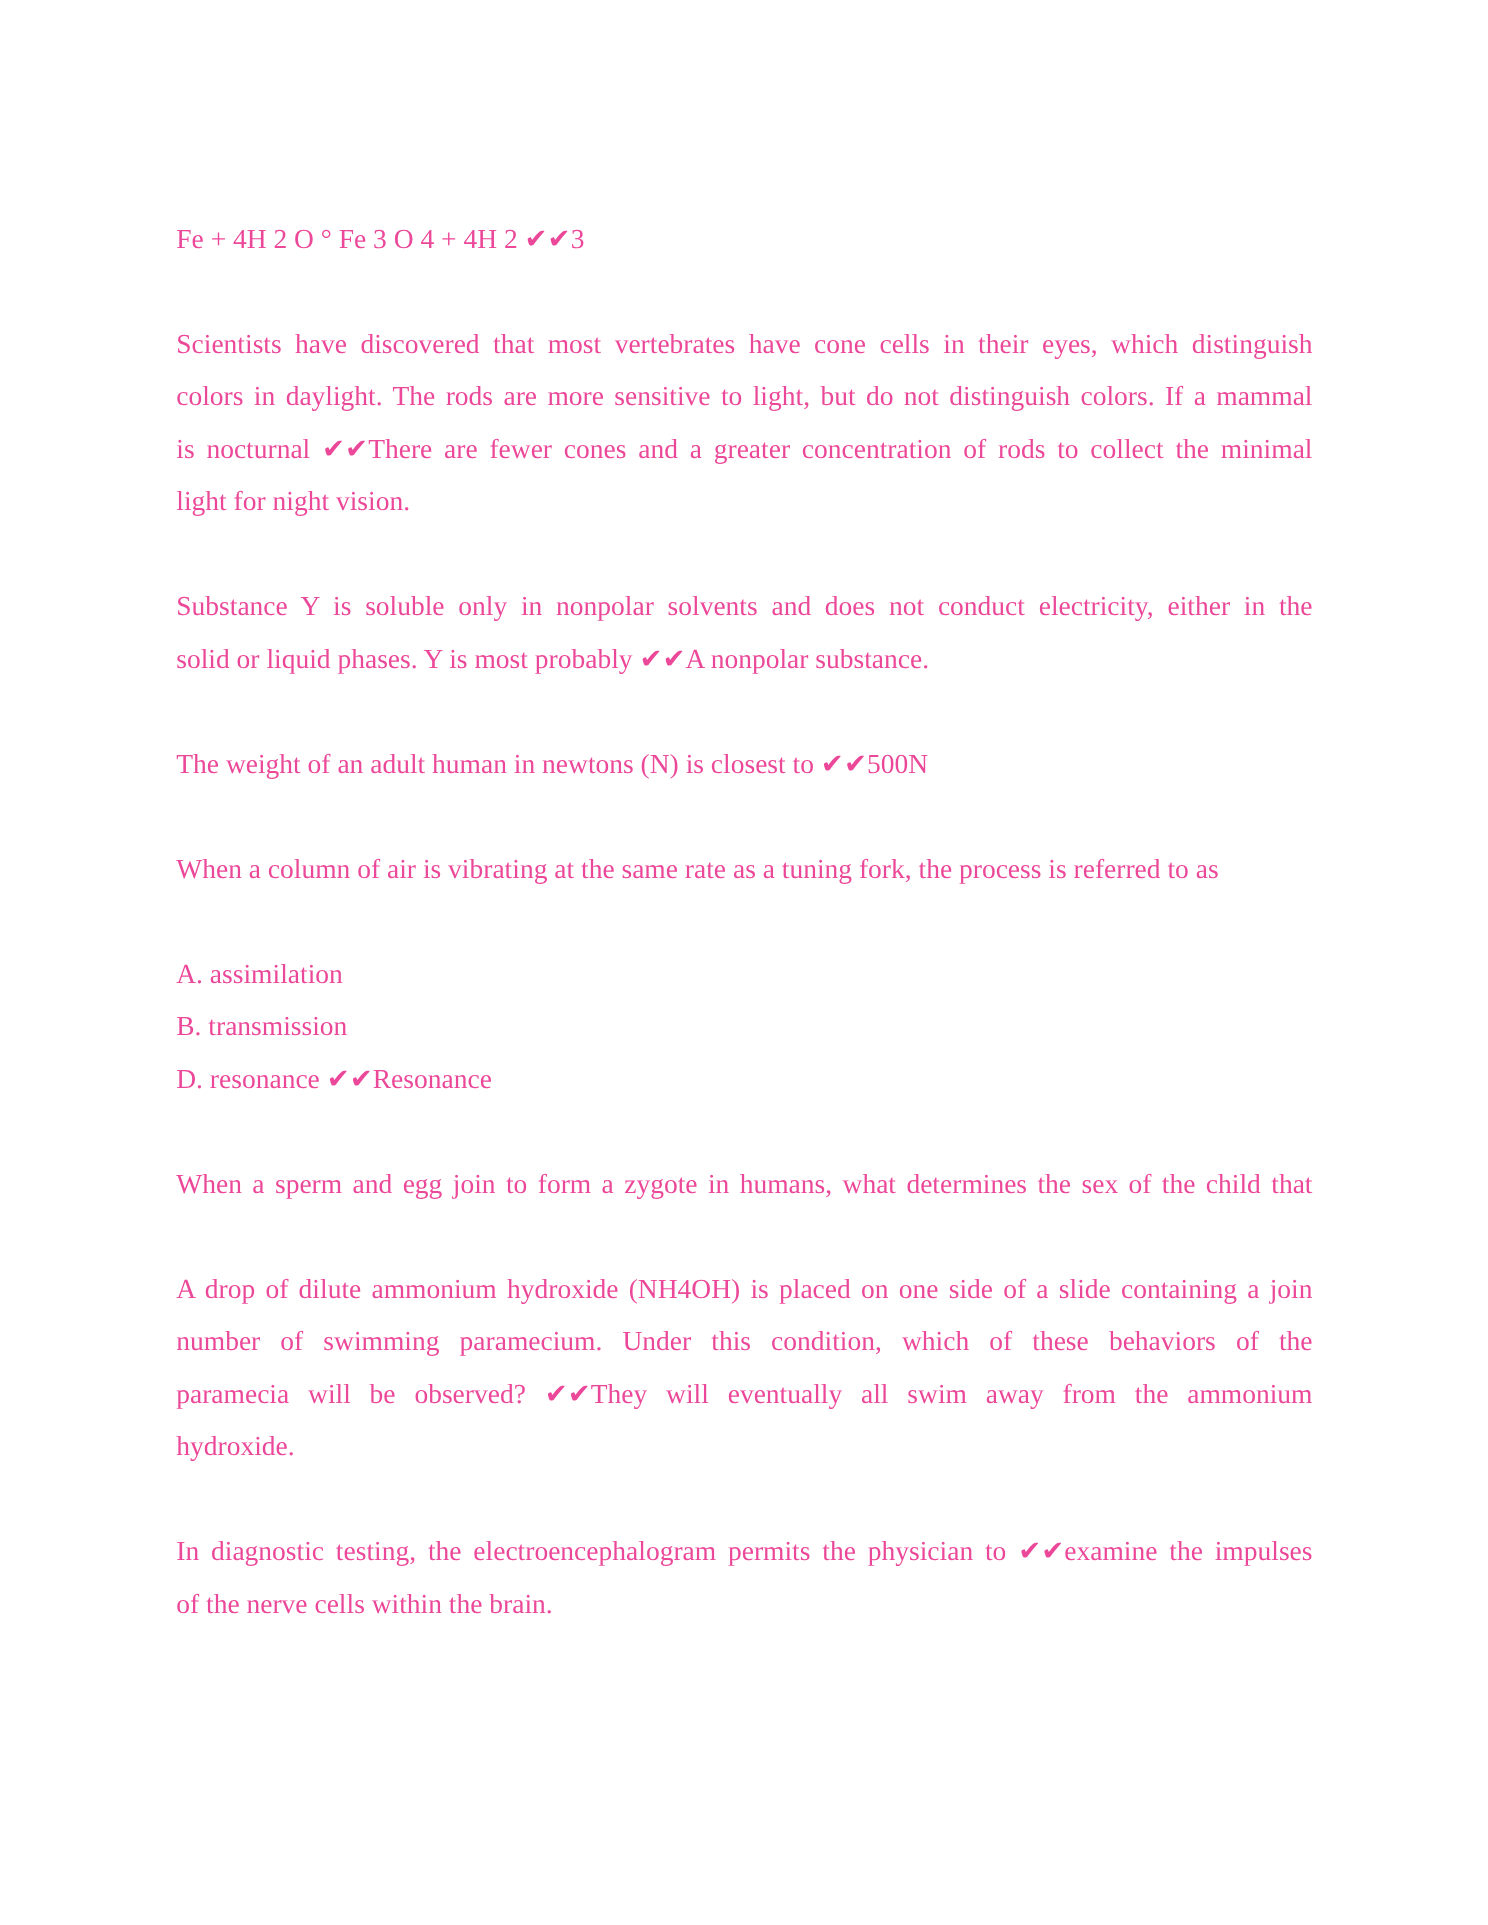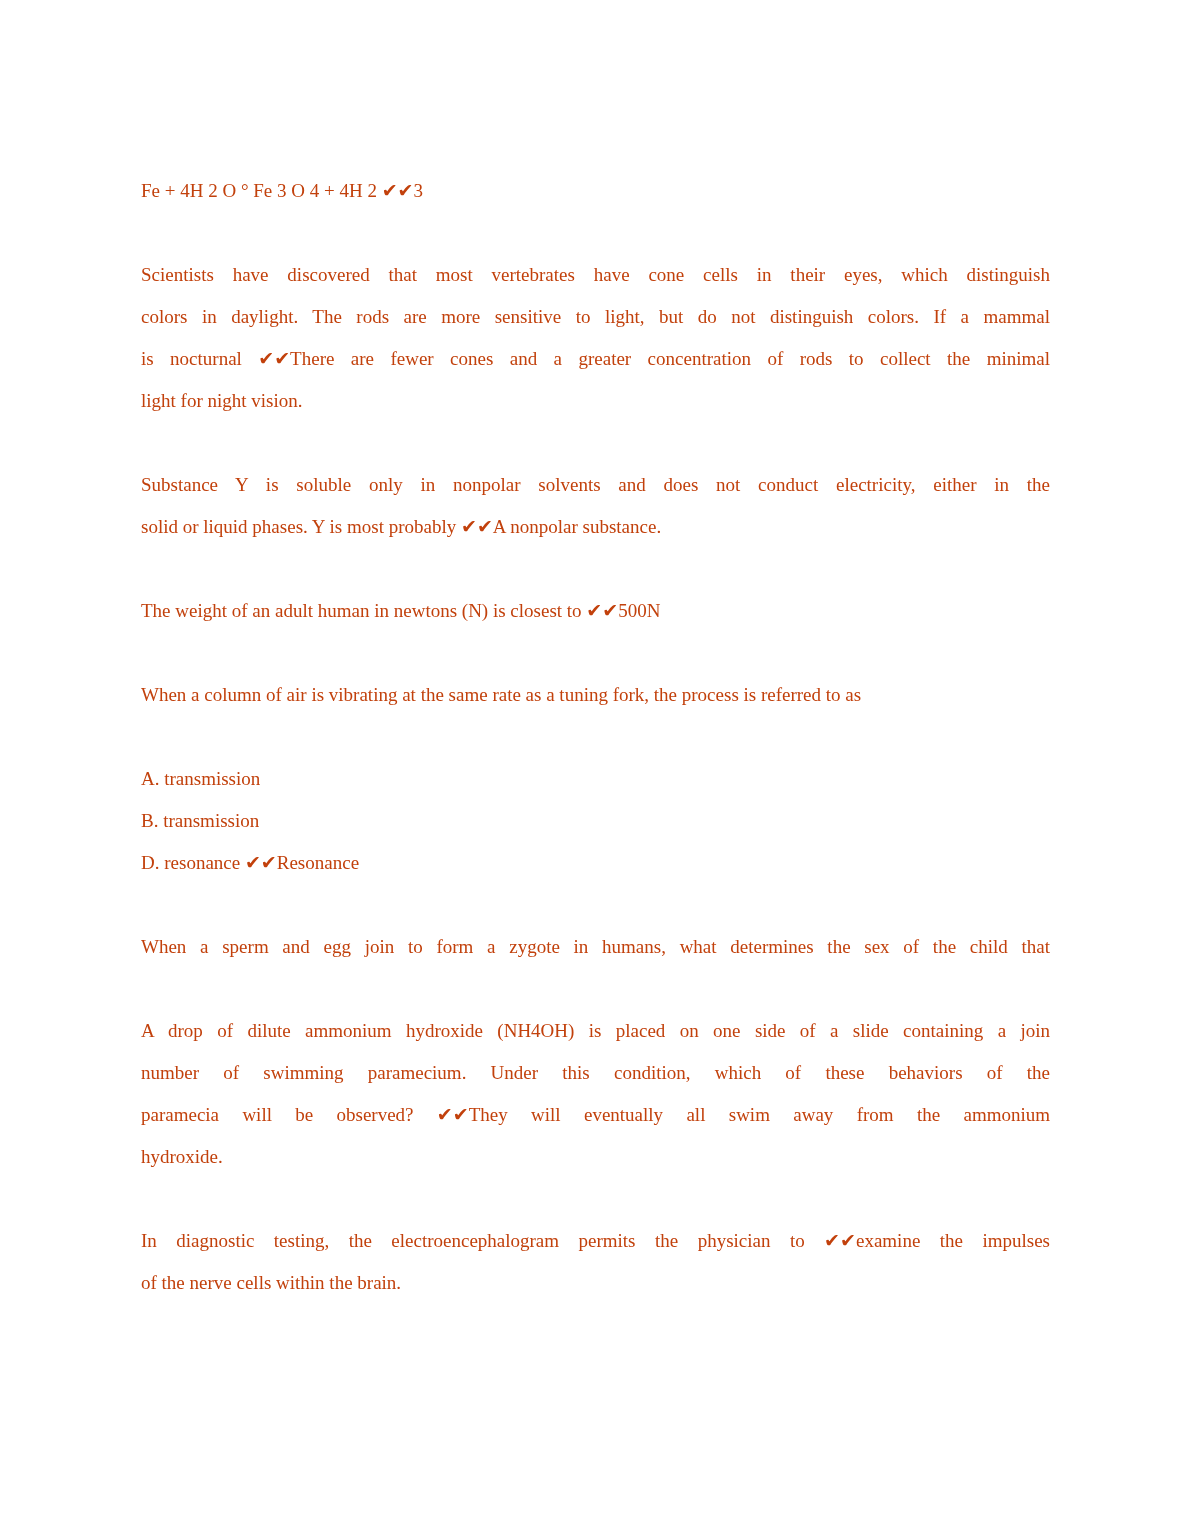--- a/index.html
+++ b/index.html
@@ -8,22 +8,22 @@
     background: #ffffff;
   }
   .page {
     position: relative;
     width: 1190px;
     height: 1540px;
     background: #ffffff;
     box-sizing: border-box;
     padding: 170px 140px 0 141px;
     font-family: "Liberation Serif", "DejaVu Serif", serif;
-    font-size: 19px;
-    color: #c2410c;
+    font-size: 22px;
+    color: #ec4899;
     overflow: hidden;
   }
   .para {
     margin: 0 0 42px 0;
   }
   .ln {
     line-height: 42px;
     min-height: 42px;
     white-space: normal;
   }
@@ -56,21 +56,21 @@
 
   <div class="para">
     <div class="ln">The weight of an adult human in newtons (N) is closest to ✔✔500N</div>
   </div>
 
   <div class="para">
     <div class="ln">When a column of air is vibrating at the same rate as a tuning fork, the process is referred to as</div>
   </div>
 
   <div class="para">
-    <div class="ln">A. transmission</div>
+    <div class="ln">A. assimilation</div>
     <div class="ln">B. transmission</div>
     <div class="ln">D. resonance ✔✔Resonance</div>
   </div>
 
   <div class="para">
     <div class="ln jln">When a sperm and egg join to form a zygote in humans, what determines the sex of the child that</div>
   </div>
 
   <div class="para">
     <div class="ln jln">A drop of dilute ammonium hydroxide (NH4OH) is placed on one side of a slide containing a join</div>

